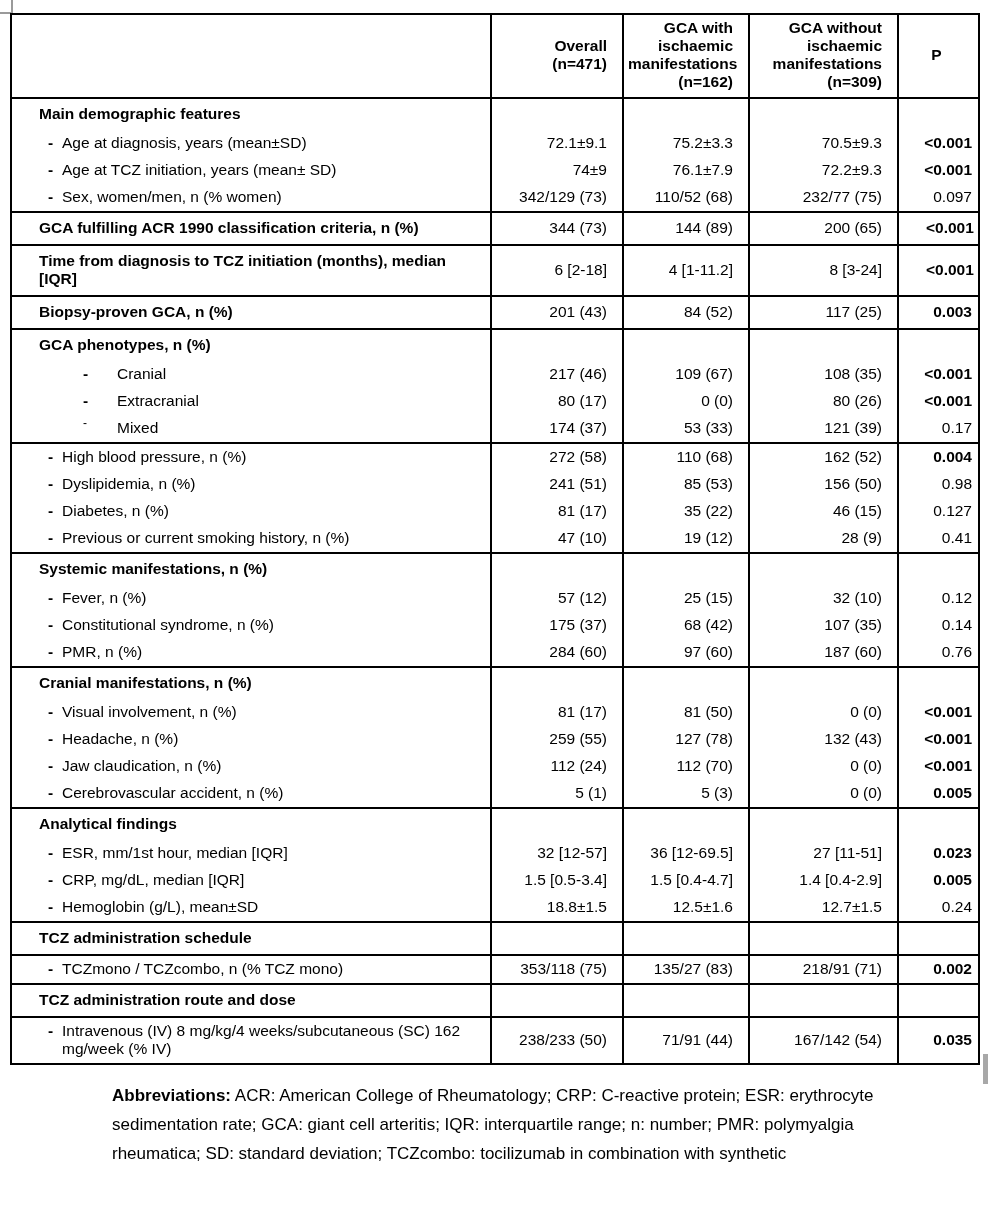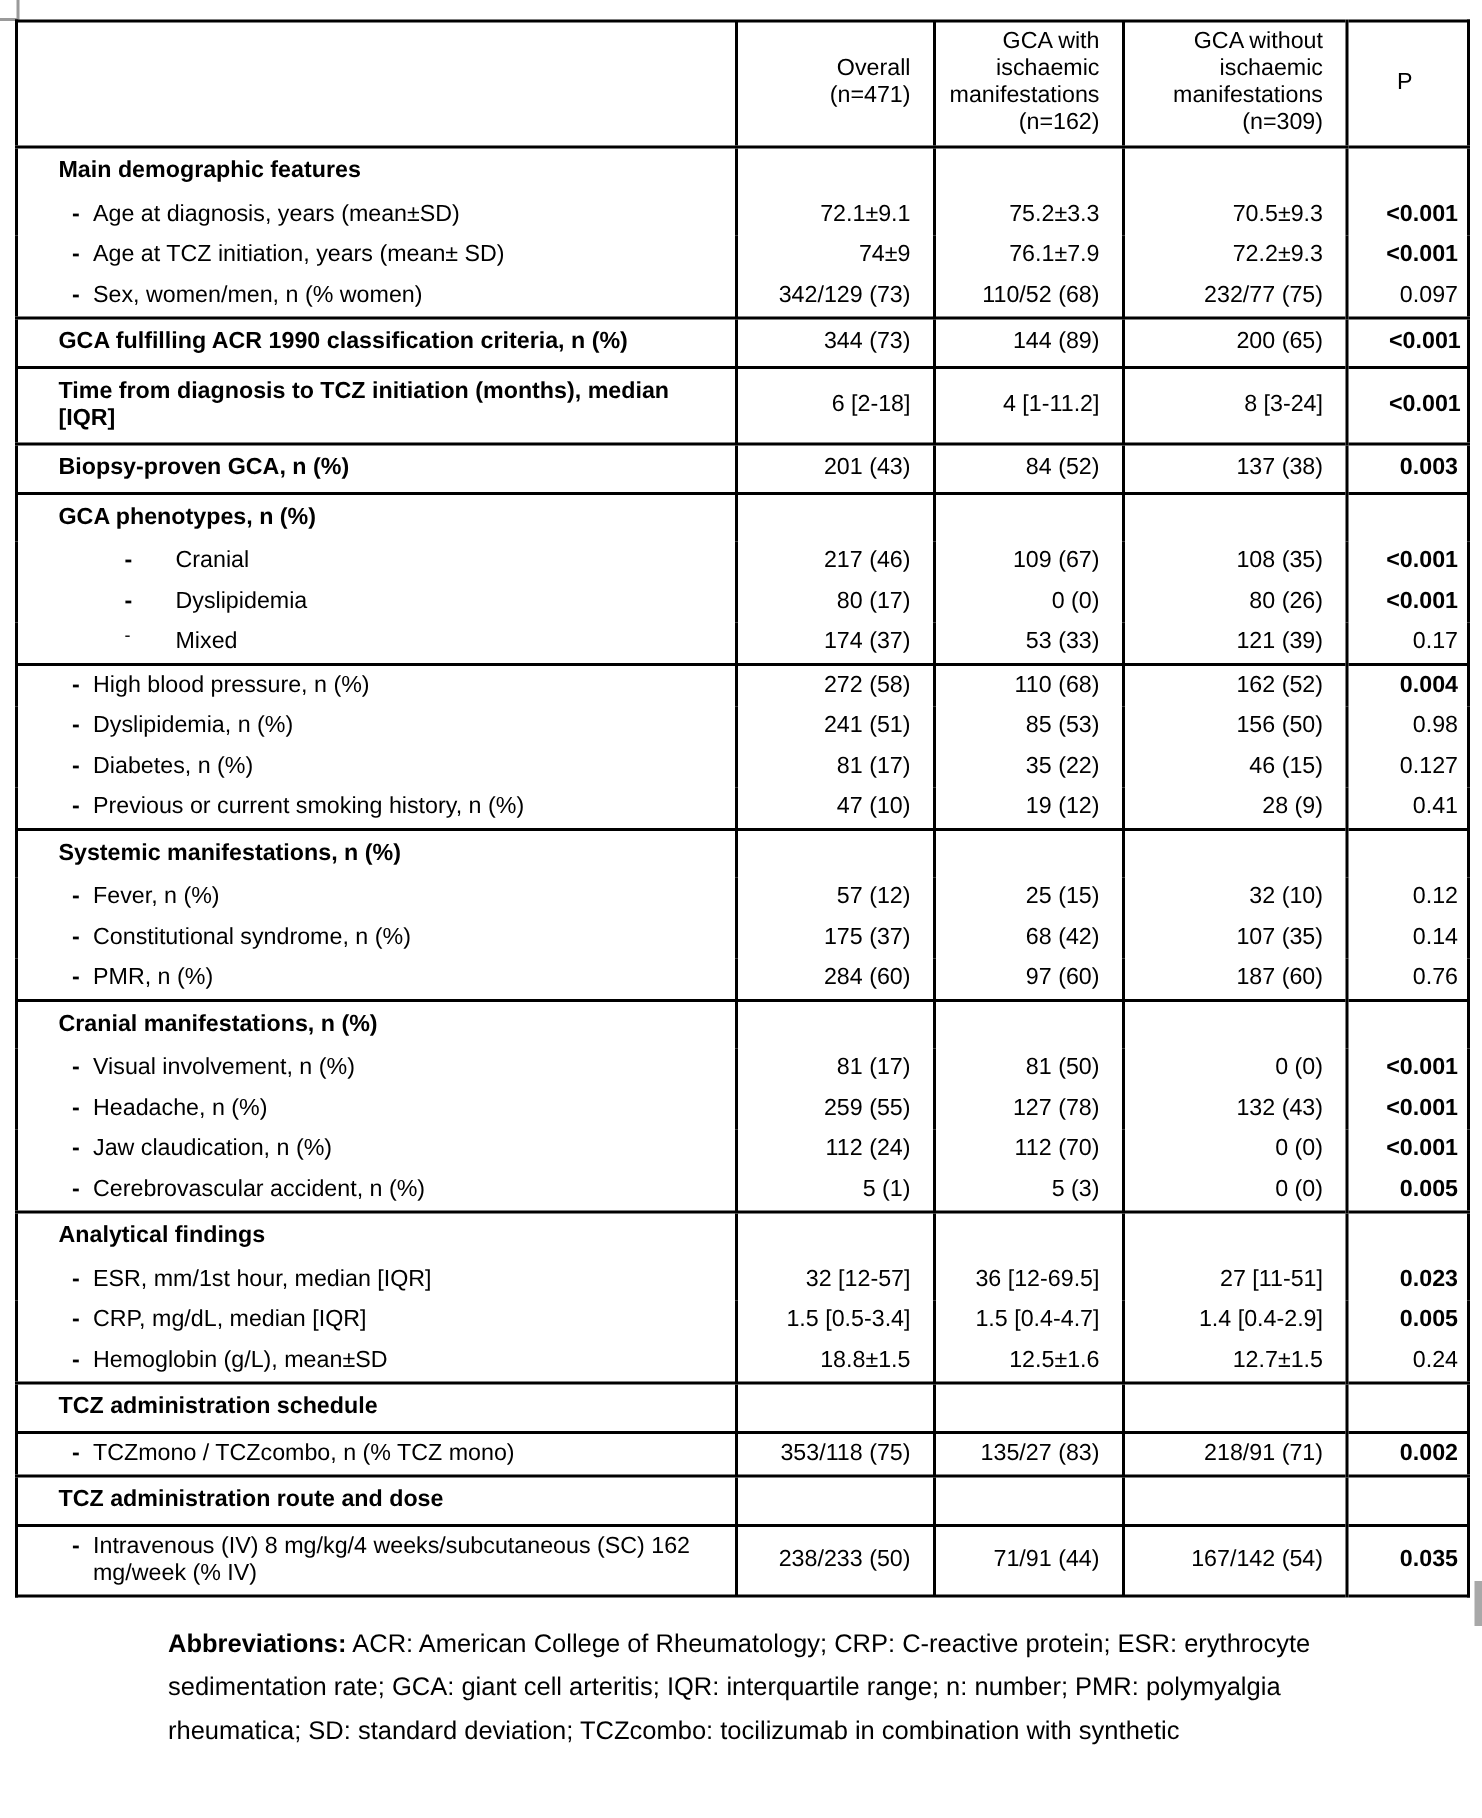--- a/index.html
+++ b/index.html
@@ -25,21 +25,21 @@
     border: 2px solid #000; font-size: 15.5px;
   }
   col.c1 { width: 480px; }
   col.c2 { width: 132px; }
   col.c3 { width: 126px; }
   col.c4 { width: 149px; }
   col.c5 { width: 81px; }
   th + th, td + td { border-left: 2px solid #000; }
   thead th {
     border-bottom: 2px solid #000;
-    font-weight: 400; text-align: right; vertical-align: middle;
+    font-weight: 700; text-align: right; vertical-align: middle;
     white-space: pre-line; line-height: 18px;
     padding: 4px 15px 6px 4px;
   }
   thead th.pcol { text-align: center; padding-right: 8px; }
   tbody.section { border-top: 2px solid #000; }
   td { line-height: 18px; vertical-align: middle; padding-top: 4px; padding-bottom: 5px; }
   td.lbl { text-align: left; padding-left: 12px; padding-right: 6px; position: relative; }
   td.val { text-align: right; padding-right: 15px; padding-left: 4px; }
   td.pval { text-align: right; padding-right: 6px; padding-left: 2px; }
   td.pval.pbold { font-weight: 700; margin-left: 20px; }
@@ -131,41 +131,41 @@
         <td class="val">4 [1-11.2]</td>
         <td class="val">8 [3-24]</td>
         <td class="pval pbold">&lt;0.001</td>
       </tr>
     </tbody>
     <tbody class="section">
       <tr class="lvl0 bold">
         <td class="lbl"><span class="lbltext">Biopsy-proven GCA, n (%)</span></td>
         <td class="val">201 (43)</td>
         <td class="val">84 (52)</td>
-        <td class="val">137 (38)</td>
+        <td class="val">117 (25)</td>
         <td class="pval pbold">0.003</td>
       </tr>
     </tbody>
     <tbody class="section">
       <tr class="lvl0 bold">
         <td class="lbl"><span class="lbltext">GCA phenotypes, n (%)</span></td>
         <td class="val"></td>
         <td class="val"></td>
         <td class="val"></td>
         <td class="pval"></td>
       </tr>
       <tr class="lvl2">
         <td class="lbl"><span class="bullet">-</span><span class="lbltext">Cranial</span></td>
         <td class="val">217 (46)</td>
         <td class="val">109 (67)</td>
         <td class="val">108 (35)</td>
         <td class="pval pbold">&lt;0.001</td>
       </tr>
       <tr class="lvl2">
-        <td class="lbl"><span class="bullet">-</span><span class="lbltext">Dyslipidemia</span></td>
+        <td class="lbl"><span class="bullet">-</span><span class="lbltext">Extracranial</span></td>
         <td class="val">80 (17)</td>
         <td class="val">0 (0)</td>
         <td class="val">80 (26)</td>
         <td class="pval pbold">&lt;0.001</td>
       </tr>
       <tr class="lvl2 raised">
         <td class="lbl"><span class="bullet">-</span><span class="lbltext">Mixed</span></td>
         <td class="val">174 (37)</td>
         <td class="val">53 (33)</td>
         <td class="val">121 (39)</td>

